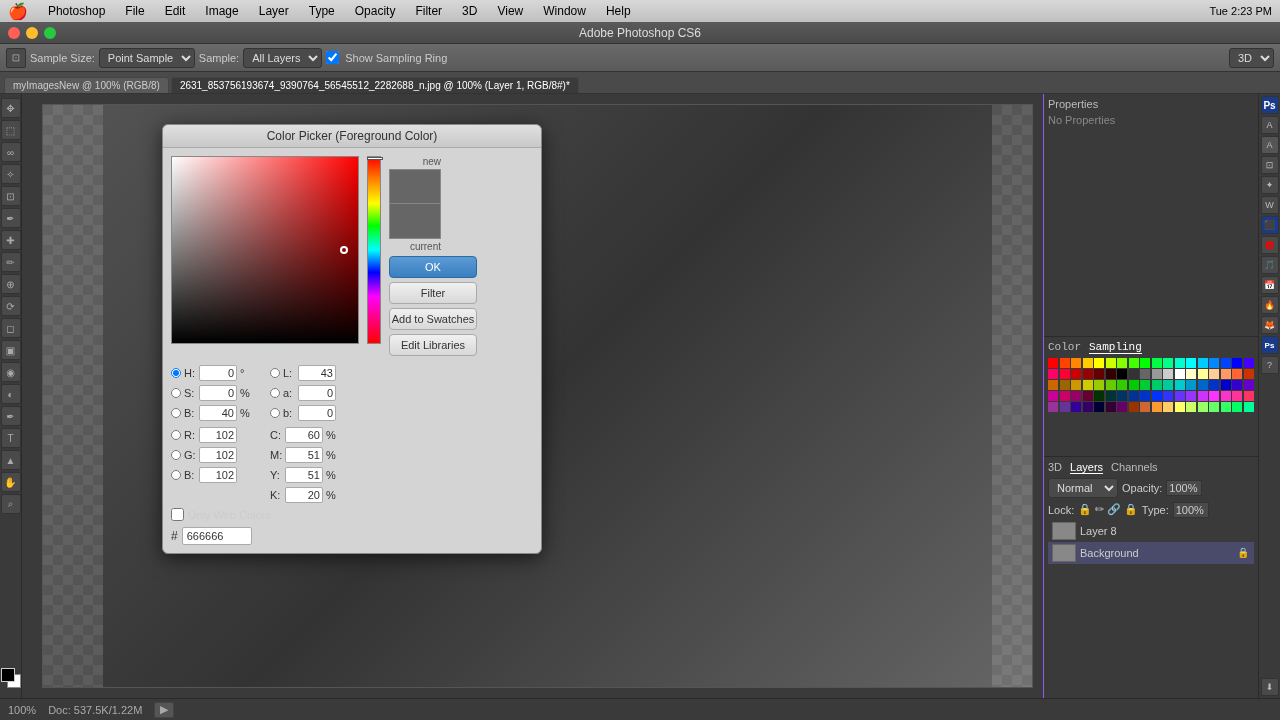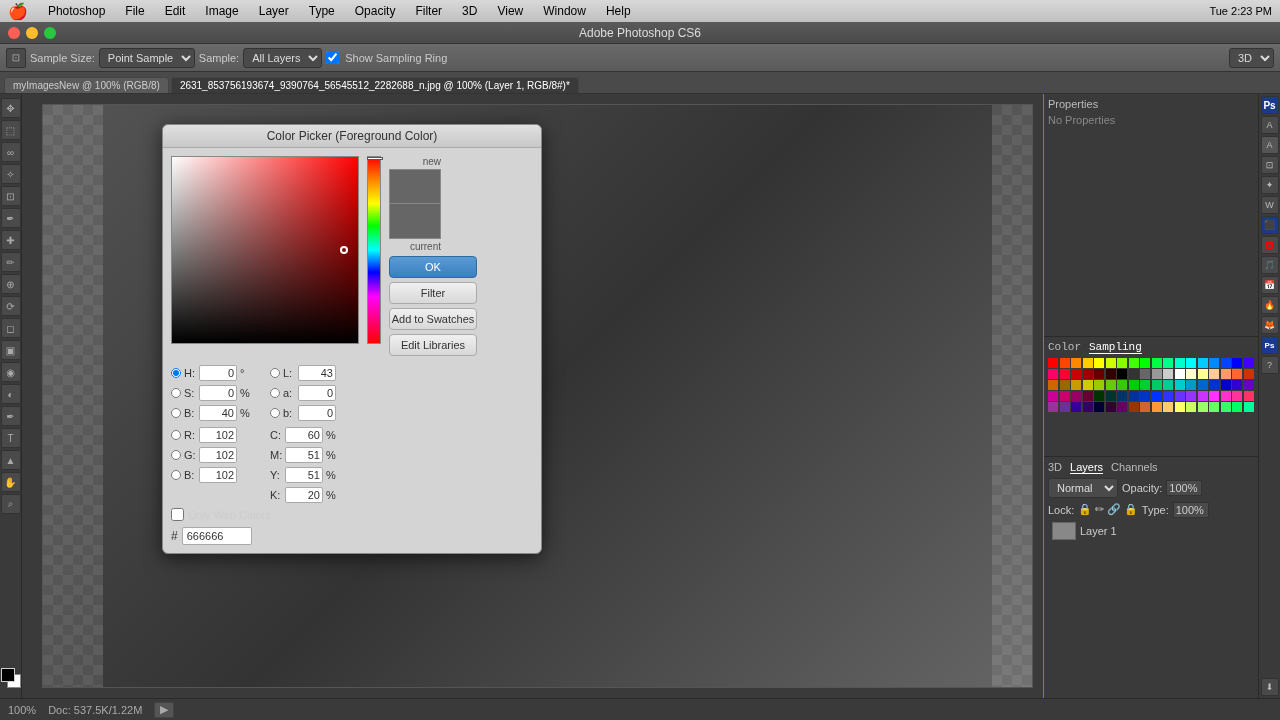--- a/index.html
+++ b/index.html
@@ -830,21 +830,26 @@
       </div>
       <div style="display:flex;align-items:center;gap:4px;margin:2px 0;font-size:11px;color:#ccc;">
         <span>Lock:</span>
         <span>🔒 ✏ 🔗 🔒</span>
         <span>Type:</span>
         <input type="text" style="width: 36px; height: 16px; background: rgb(74, 74, 74); border: 1px solid rgb(51, 51, 51); color: rgb(204, 204, 204); font-size: 11px; padding: 0px 2px;" value="100%">
       </div>
       <div>
         <div class="layer-row">
           <div class="layer-thumb" style="background:#888;"></div>
-          <span class="layer-name">Layer 1</span>
+          <span class="layer-name">Layer 8</span>
+        </div>
+        <div class="layer-row" style="background:#4a4a6a;">
+          <div class="layer-thumb" style="background:#888;"></div>
+          <span class="layer-name">Background</span>
+          <span style="margin-left:auto;font-size:10px;">🔒</span>
         </div>
       </div>
     </div>
 
   </div>
 
   <div id="far-right">
     <div class="right-icon" style="background:#1a3a8a;color:#fff;font-size:10px;font-weight:bold;">Ps</div>
     <div class="right-icon">A</div>
     <div class="right-icon" style="background:#555;">A</div>

